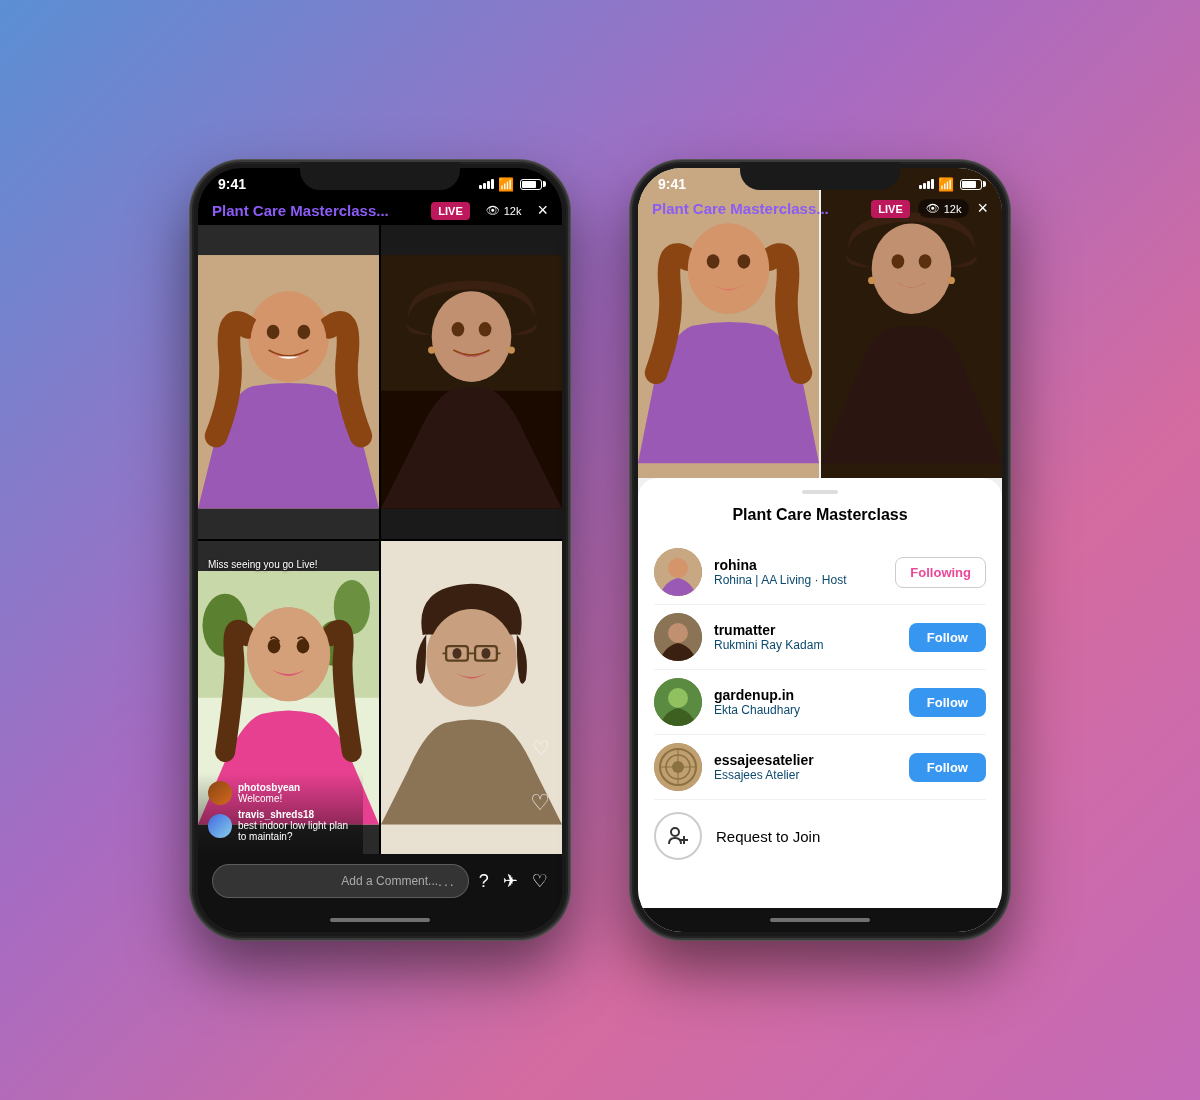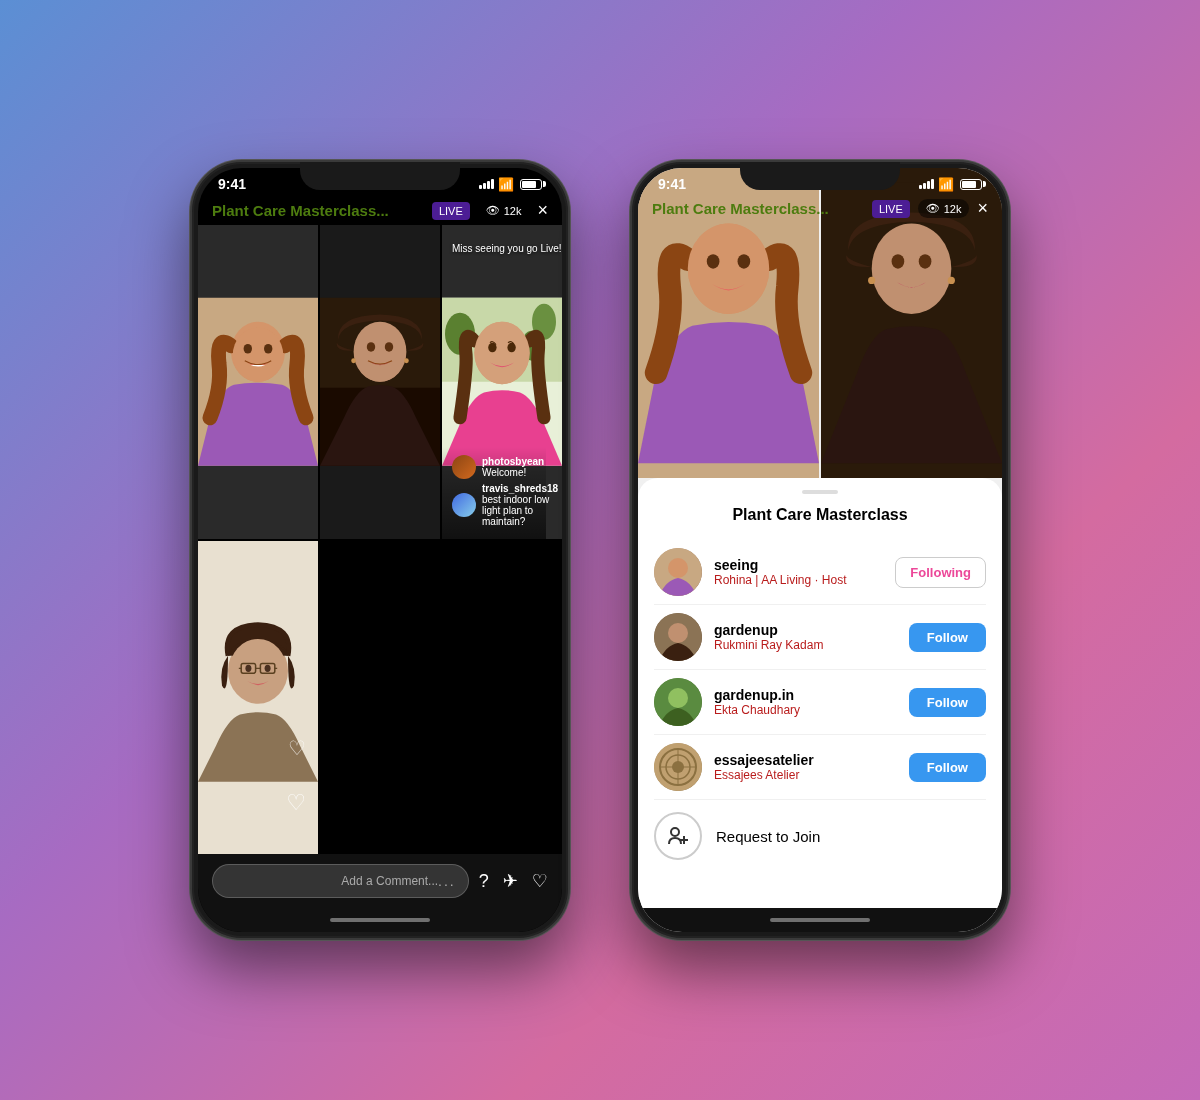--- a/index.html
+++ b/index.html
@@ -102,46 +102,46 @@
     
     .live-header {
       display: flex;
       align-items: center;
       justify-content: space-between;
       padding: 4px 14px;
       color: #fff;
       position: relative;
       z-index: 10;
     }
-    .live-title { font-size: 15px; font-weight: 600; color: #4d7c0f; }
+    .live-title { font-size: 15px; font-weight: 600; color: #8b5cf6; }
     .live-header-right { display: flex; align-items: center; gap: 8px; }
     .live-badge {
-      background: #4c1d95;
+      background: #be185d;
       color: #fff;
       font-size: 11px;
-      font-weight: 400;
+      font-weight: 700;
       padding: 3px 7px;
       border-radius: 4px;
     }
     .viewer-count {
       background: rgba(0,0,0,0.5);
       color: #fff;
       font-size: 11px;
       padding: 3px 8px;
       border-radius: 12px;
       display: flex;
       align-items: center;
       gap: 4px;
     }
     .close-btn { color: #fff; font-size: 18px; font-weight: 300; }
 
     
     .video-grid {
       display: grid;
-      grid-template-columns: 1fr 1fr 1fr;
+      grid-template-columns: 1fr 1fr;
       grid-template-rows: 1fr 1fr;
       flex: 1;
       gap: 2px;
       position: relative;
     }
     .video-cell {
       background: #2a2a2a;
       position: relative;
       overflow: hidden;
     }
@@ -288,21 +288,21 @@
     .avatar-essajees { background: linear-gradient(135deg, #c0a070, #8b7040); }
 
     .participant-info { flex: 1; }
     .participant-username {
       font-size: 14px;
       font-weight: 600;
       color: #000;
     }
     .participant-desc {
       font-size: 12px;
-      color: #b91c1c;
+      color: #0c4a6e;
     }
 
     .btn-following {
       border: 1.5px solid #ccc;
       background: #fff;
       color: #ec4899;
       font-size: 13px;
       font-weight: 600;
       padding: 7px 14px;
       border-radius: 8px;
@@ -572,36 +572,36 @@
 
         <div class="participant-row">
           <div class="participant-avatar avatar-rohina">
             <svg viewBox="0 0 48 48" width="48" height="48">
               <circle cx="24" cy="24" r="24" fill="#c8a882"></circle>
               <circle cx="24" cy="20" r="10" fill="#d4956a"></circle>
               <path d="M5 48 Q12 32 24 30 Q36 32 43 48 Z" fill="#9b59b6"></path>
             </svg>
           </div>
           <div class="participant-info">
-            <div class="participant-username">seeing</div>
+            <div class="participant-username">rohina</div>
             <div class="participant-desc">Rohina | AA Living · Host</div>
           </div>
           <button class="btn-following">Following</button>
         </div>
 
         <div class="participant-row">
           <div class="participant-avatar avatar-trumatter">
             <svg viewBox="0 0 48 48" width="48" height="48">
               <circle cx="24" cy="24" r="24" fill="#8b7355"></circle>
               <circle cx="24" cy="20" r="10" fill="#c09070"></circle>
               <path d="M5 48 Q12 32 24 30 Q36 32 43 48 Z" fill="#3a2010"></path>
             </svg>
           </div>
           <div class="participant-info">
-            <div class="participant-username">gardenup</div>
+            <div class="participant-username">trumatter</div>
             <div class="participant-desc">Rukmini Ray Kadam</div>
           </div>
           <button class="btn-follow">Follow</button>
         </div>
 
         <div class="participant-row">
           <div class="participant-avatar avatar-gardenup">
             <svg viewBox="0 0 48 48" width="48" height="48">
               <circle cx="24" cy="24" r="24" fill="#5a8b40"></circle>
               <circle cx="24" cy="20" r="10" fill="#90c060"></circle>

